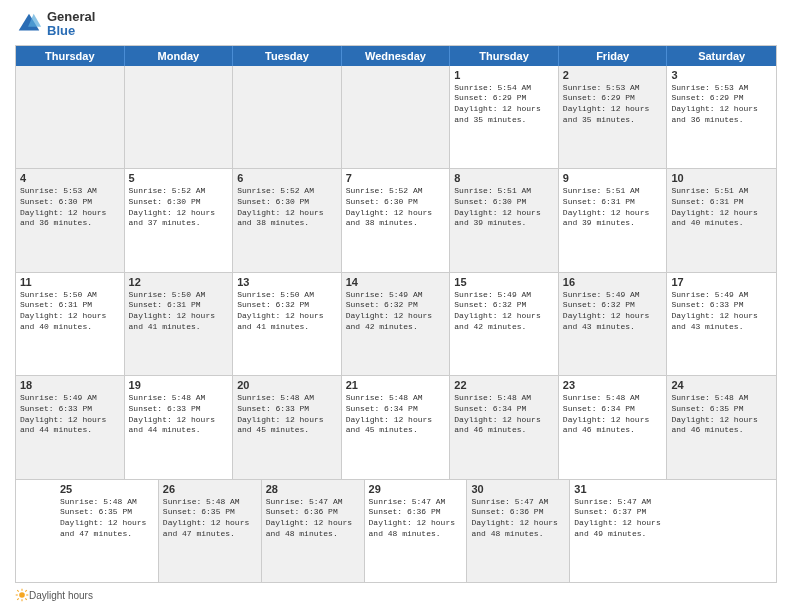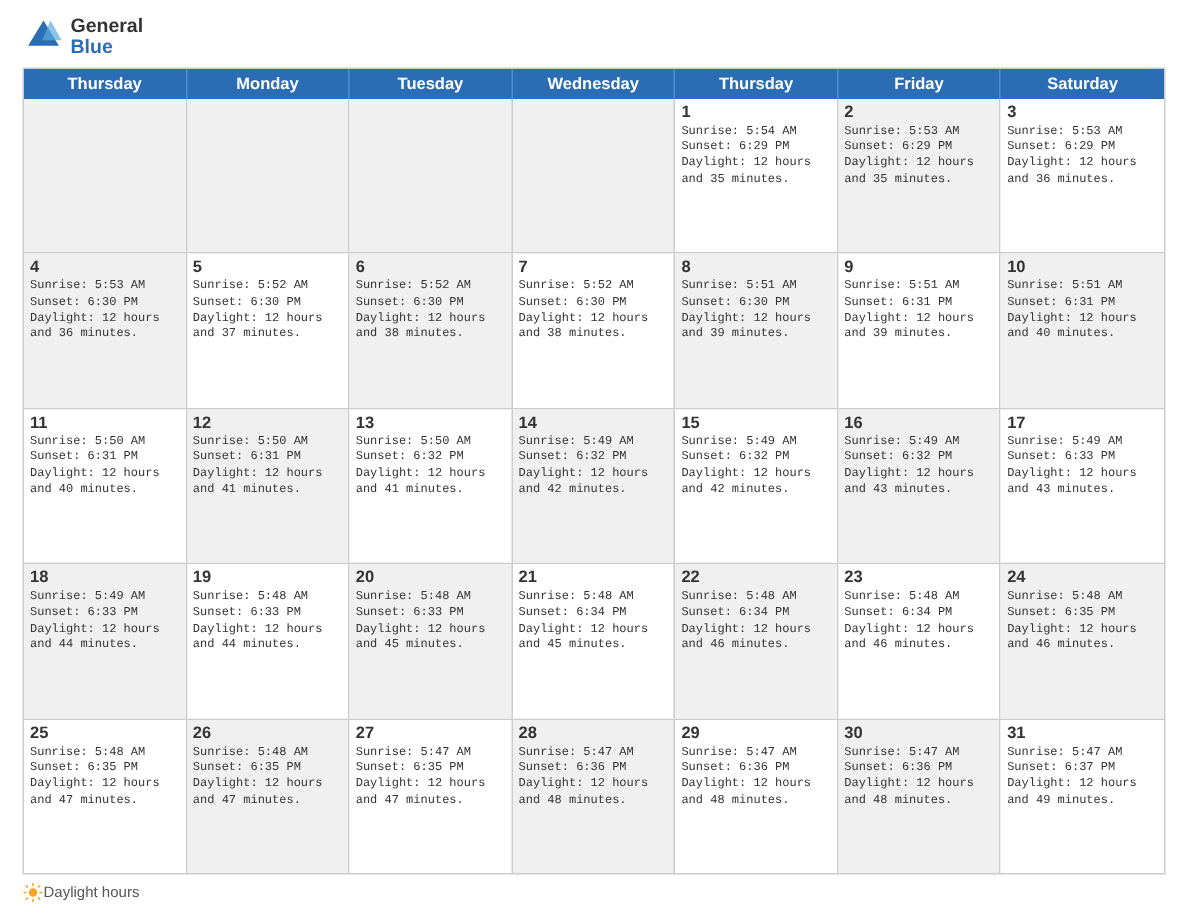--- a/index.html
+++ b/index.html
@@ -78,21 +78,21 @@
       display: flex;
       flex-direction: column;
       flex: 1;
     }
     .cal-row {
       display: grid;
       grid-template-columns: repeat(7, 1fr);
       flex: 1;
       border-bottom: 1px solid #ccc;
     }
-    .cal-row:last-child { border-bottom: none; }
+    .cal-row:last-child { border-bottom: none; margin-left: 40px; }
     .cal-cell {
       border-right: 1px solid #ccc;
       padding: 3px 4px;
       font-size: 8.5px;
       color: #333;
       vertical-align: top;
       background: #fff;
       min-height: 80px;
     }
     .cal-cell:last-child { border-right: none; }
@@ -339,27 +339,20 @@
 Daylight: 12 hours
 and 47 minutes.</div>
           </div>
           <div class="cal-cell shaded">
             <div class="day-num">26</div>
             <div class="cell-info">Sunrise: 5:48 AM
 Sunset: 6:35 PM
 Daylight: 12 hours
 and 47 minutes.</div>
           </div>
-          <div class="cal-cell">
-            <div class="day-num">27</div>
-            <div class="cell-info">Sunrise: 5:47 AM
-Sunset: 6:35 PM
-Daylight: 12 hours
-and 47 minutes.</div>
-          </div>
           <div class="cal-cell shaded">
             <div class="day-num">28</div>
             <div class="cell-info">Sunrise: 5:47 AM
 Sunset: 6:36 PM
 Daylight: 12 hours
 and 48 minutes.</div>
           </div>
           <div class="cal-cell">
             <div class="day-num">29</div>
             <div class="cell-info">Sunrise: 5:47 AM

